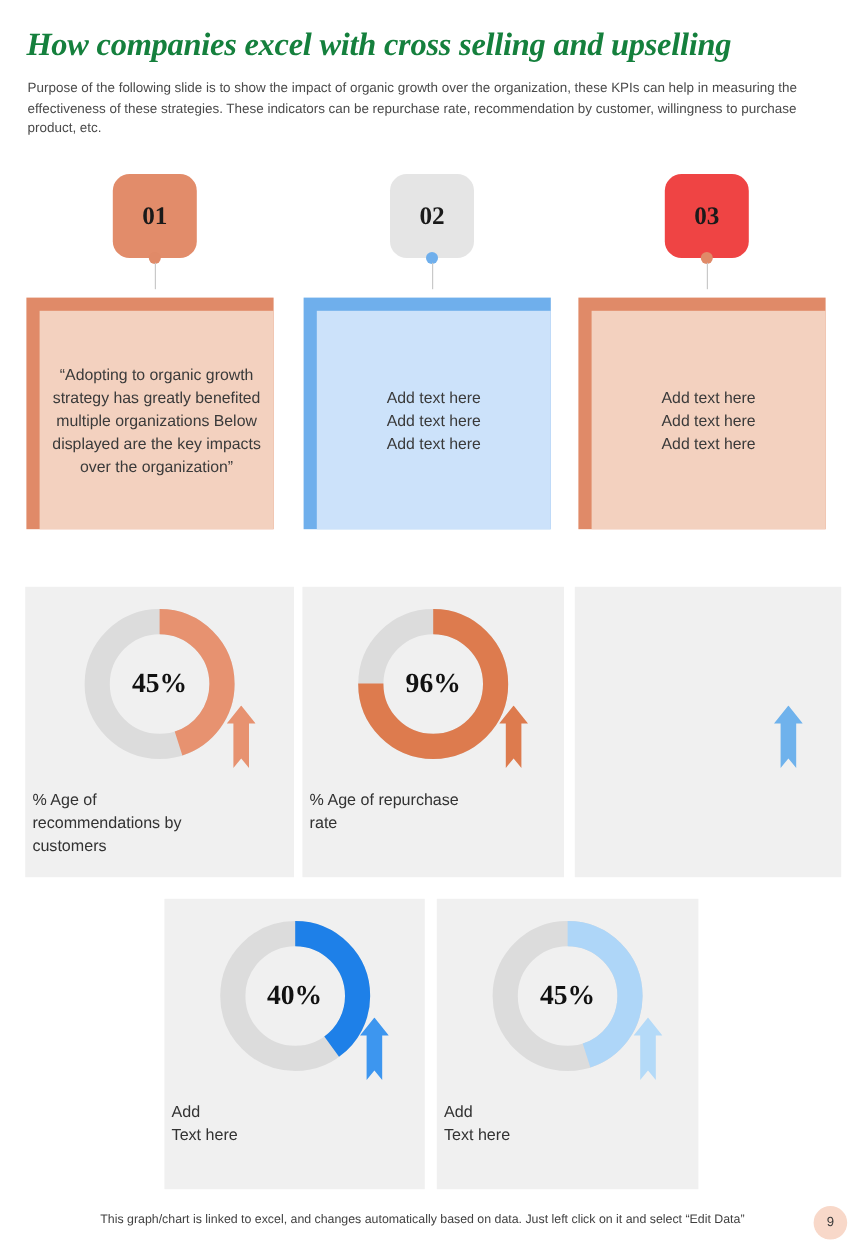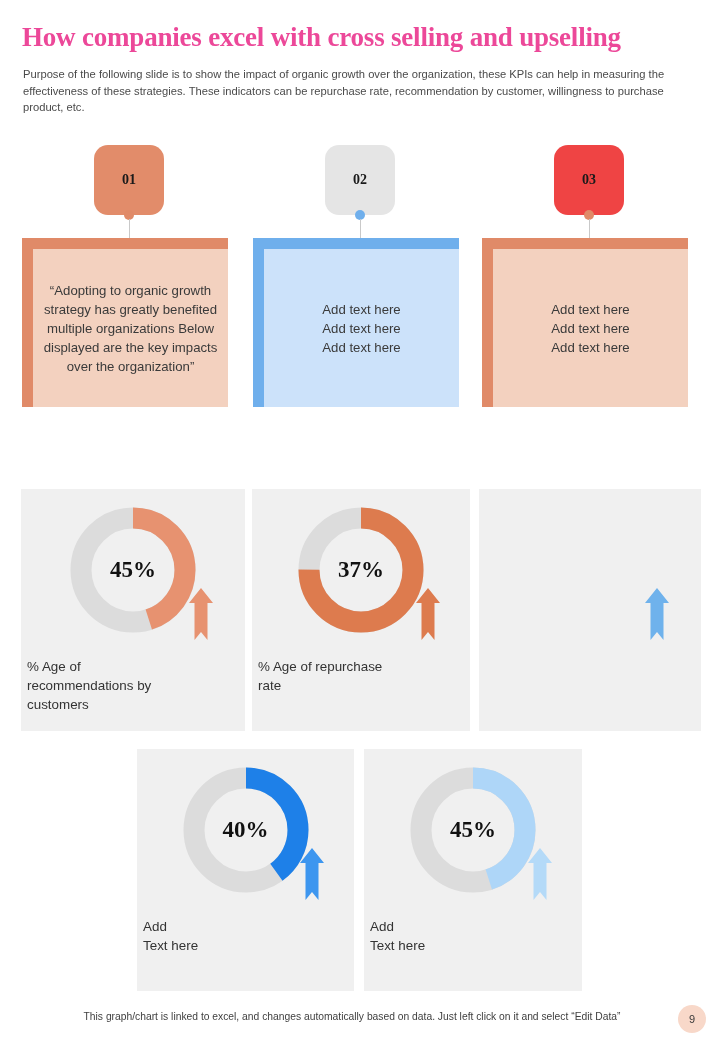--- a/index.html
+++ b/index.html
@@ -19,22 +19,23 @@
   
   .slide-title {
     position: absolute;
     left: 22px;
     top: 20px;
     width: 680px;
     font-family: "Liberation Serif", serif;
     font-weight: bold;
     font-size: 27px;
     line-height: 34px;
-    color: #ec4899;
+    color: #15803d;
     letter-spacing: -0.2px;
+    font-style: italic;
   }
   .slide-subtitle {
     position: absolute;
     left: 23px;
     top: 66px;
     width: 678px;
     font-family: "Liberation Sans", sans-serif;
     font-size: 11.2px;
     line-height: 16.5px;
     color: #4a4a4a;
@@ -64,45 +65,45 @@
     top: 0;
     left: 80px;
     width: 70px;
     height: 70px;
     border-radius: 14px;
     display: flex;
     align-items: center;
     justify-content: center;
     font-family: "Liberation Serif", serif;
     font-weight: bold;
-    font-size: 14px;
+    font-size: 21px;
     color: #1a1a1a;
   }
   .badge-dot {
     position: absolute;
     top: 65px;
     left: 110px;
     width: 10px;
     height: 10px;
     border-radius: 50%;
   }
   .connector {
     position: absolute;
     top: 74px;
     left: 114.5px;
     width: 1px;
     height: 22px;
     background: #c9c9c9;
   }
   .panel {
     position: absolute;
-    top: 93px;
+    top: 103px;
     left: 8px;
     width: 206px;
-    height: 169px;
+    height: 193px;
     box-sizing: border-box;
     padding-top: 11px;
     padding-left: 11px;
   }
   .panel-inner {
     width: 100%;
     height: 100%;
     box-sizing: border-box;
     display: flex;
     align-items: center;
@@ -272,21 +273,21 @@
 recommendations by
 customers</div>
 </div>
 
 <div class="kpi kpi-row1 k2">
   <div class="donut-wrap">
     <svg width="126" height="126" viewBox="0 0 126 126">
       <circle class="dtrack" cx="63" cy="63" r="52" fill="none" stroke-width="21" stroke="#DCDCDC"></circle>
       <circle class="darc" cx="63" cy="63" r="52" fill="none" stroke-width="21" transform="rotate(-90 63 63)" stroke-linecap="butt" stroke="#DD7B4E" stroke-dasharray="245.04422698000388 81.68140899333463"></circle>
     </svg>
-    <div class="donut-label">37%</div>
+    <div class="donut-label">96%</div>
   </div>
   <div class="arrow" style="left:164px; top:99px;">
     <svg width="24" height="52" viewBox="0 0 24 52">
       <path class="apath" d="M12 0 L24 15 L18.5 15 L18.5 52 L12 44 L5.5 52 L5.5 15 L0 15 Z" fill="#DD7B4E"></path>
     </svg>
   </div>
   <div class="kpi-caption">% Age of repurchase
 rate</div>
 </div>
 

